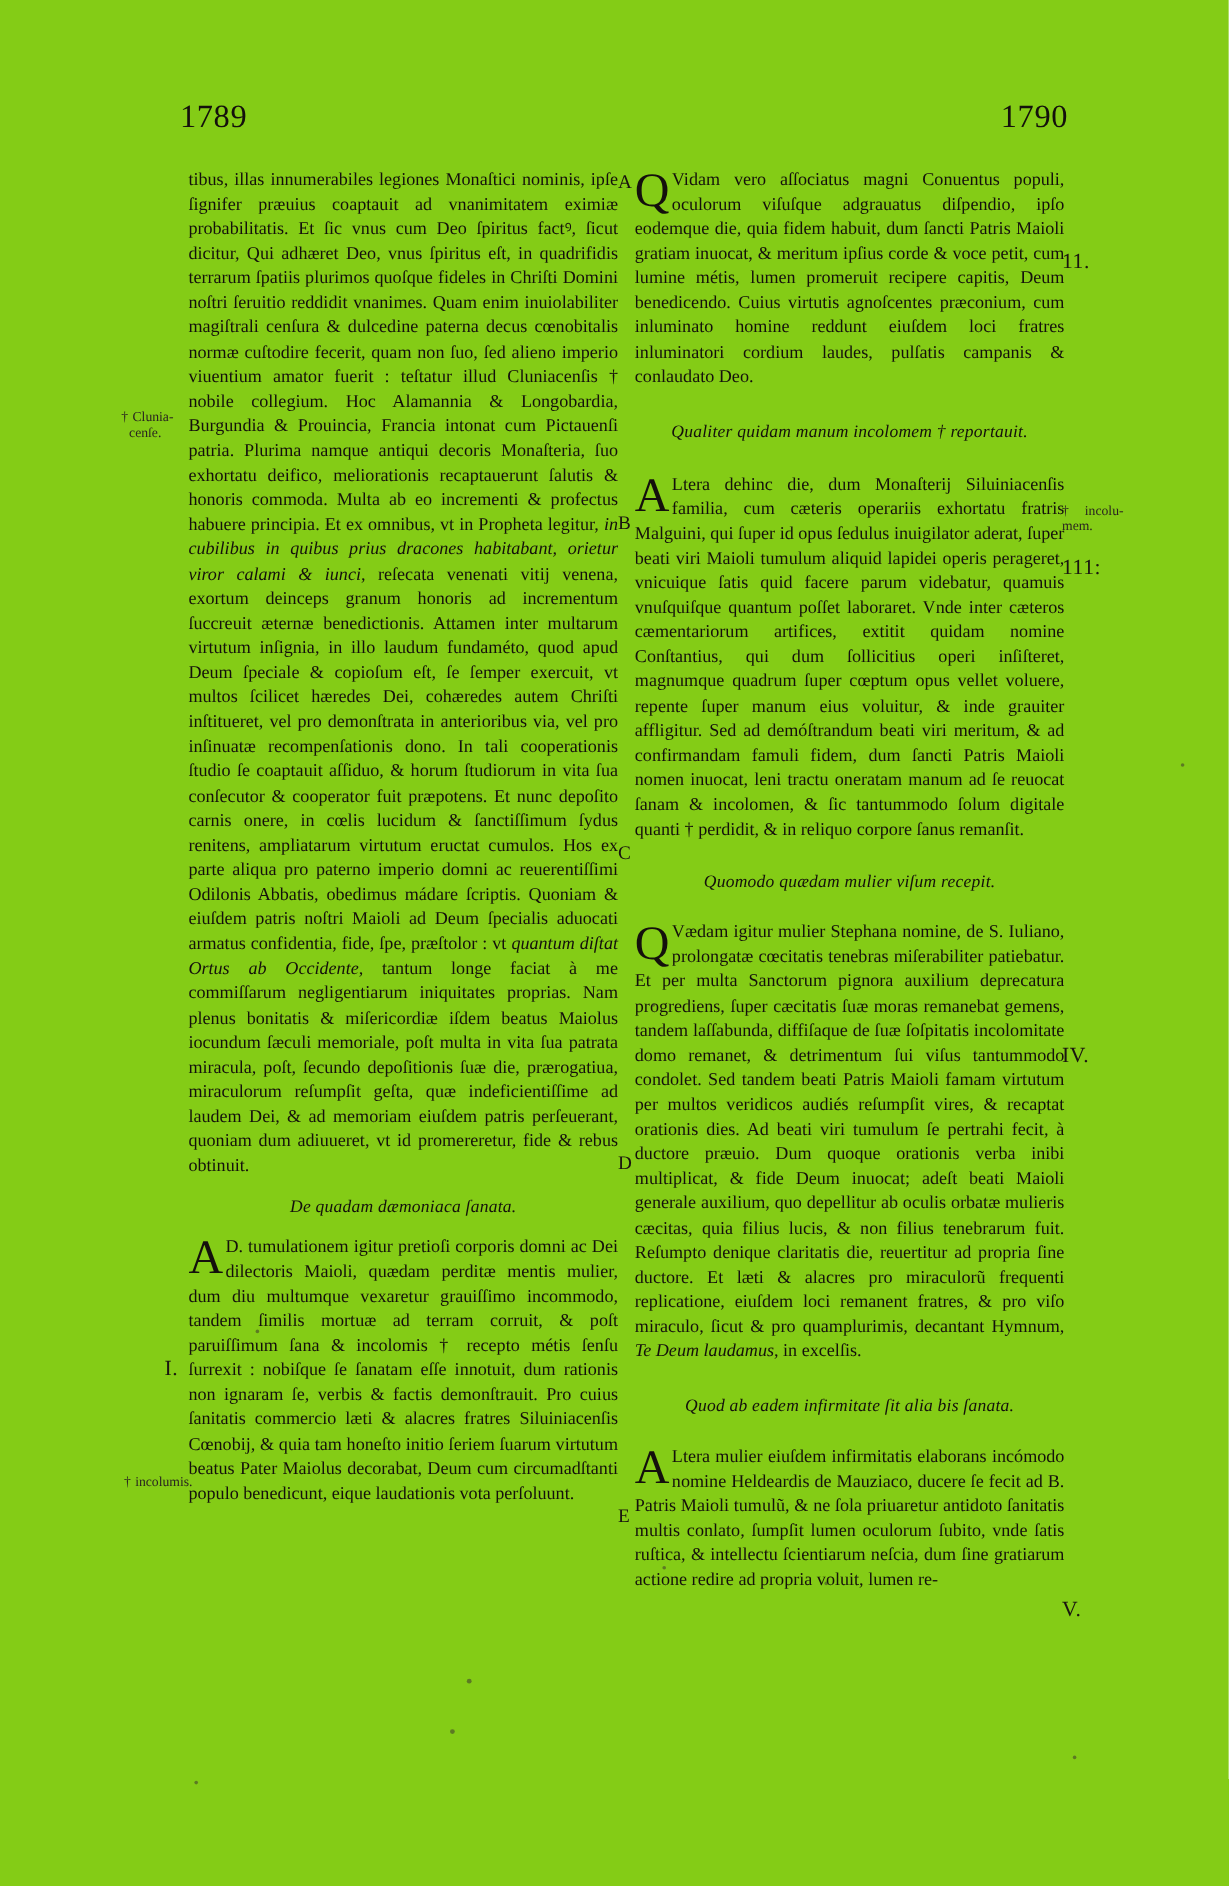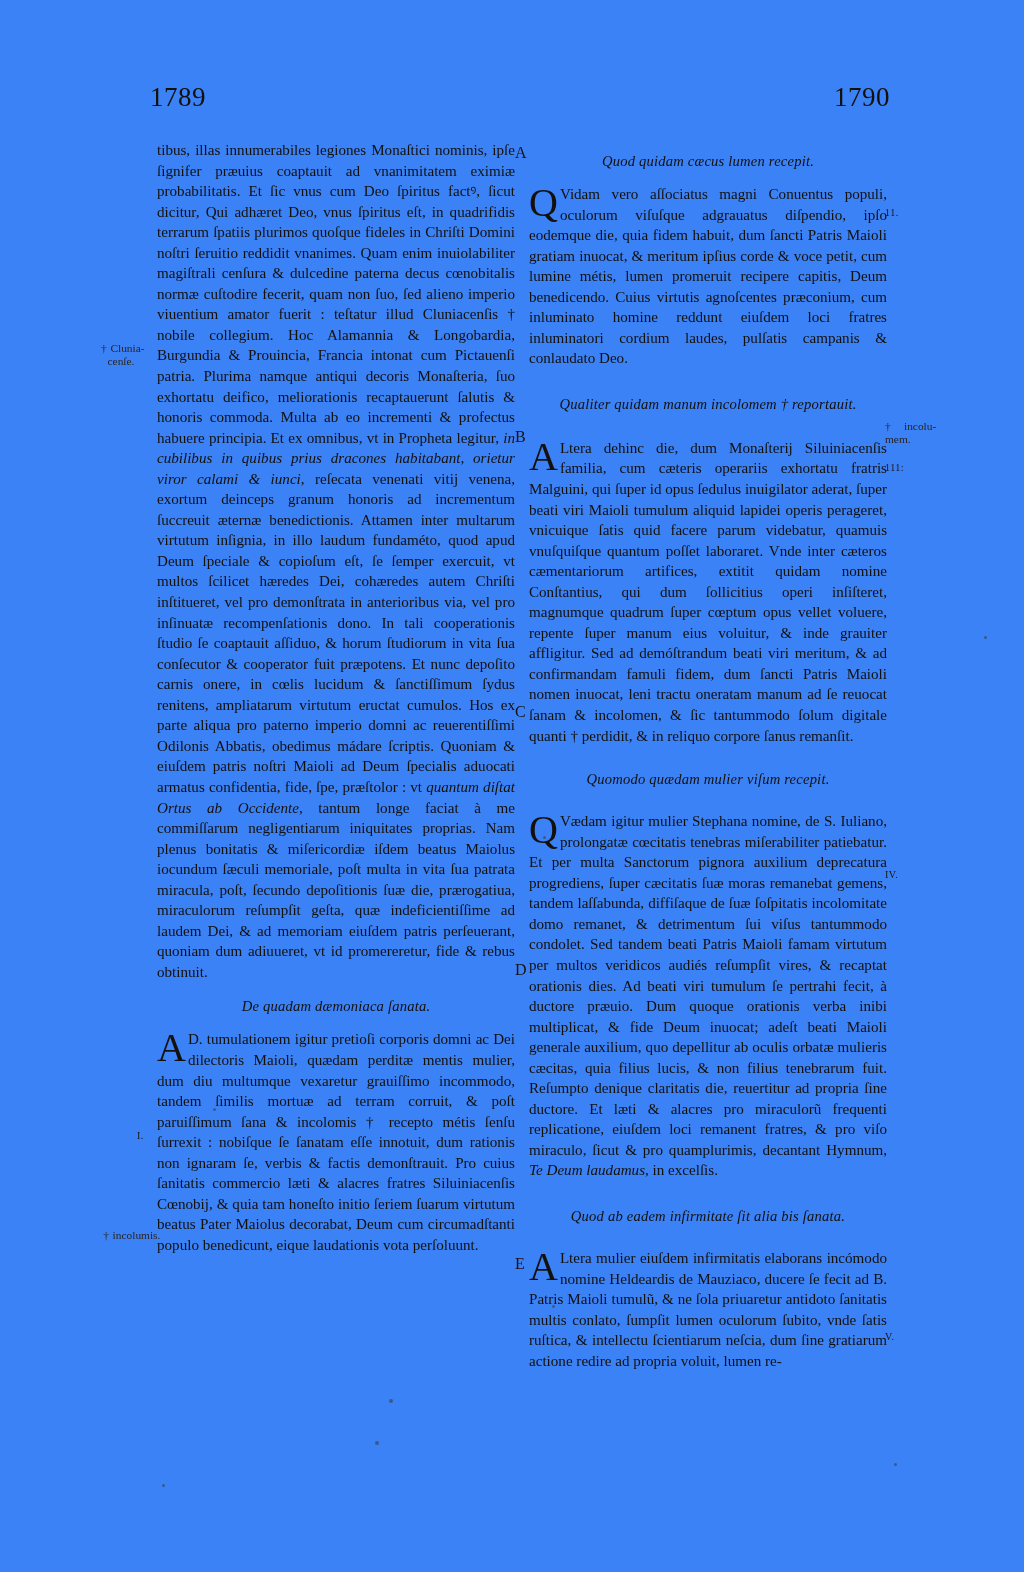--- a/index.html
+++ b/index.html
@@ -11,21 +11,21 @@
     width: 1024px;
     height: 1572px;
     position: relative;
     font-family: "Liberation Serif", "DejaVu Serif", serif;
     color: #14100c;
     overflow: hidden;
   }
   .page {
     position: absolute;
     inset: 0;
-    background: #3b82f6;
+    background: #84cc16;
   }
 
   
   .runhead {
     position: absolute;
     left: 150px;
     top: 82px;
     width: 740px;
     height: 38px;
   }
@@ -105,21 +105,21 @@
     line-height: 13.4px;
     color: #2a2420;
     width: 86px;
   }
   .margin-note.left  { text-align: center; }
   .margin-note.right { text-align: left; }
   .margin-note .dagger { display: inline-block; width: 13px; }
 
   .section-num {
     position: absolute;
-    font-size: 10px;
+    font-size: 18px;
     letter-spacing: 0.5px;
     color: #1a1510;
   }
 
   .col-letter {
     position: absolute;
     font-size: 16px;
     color: #191310;
   }
 
@@ -179,21 +179,20 @@
     <div class="sec-head">De quadam dæmoniaca ſanata.</div>
 
     <p class="dropcap-para"><span class="dropcap">A</span><span>D. tumulationem igitur pretioſi corporis domni ac Dei dilectoris Maioli, quædam </span><span>perditæ mentis mulier, dum diu multumque vexaretur grauiſſimo incommodo, tandem ſimilis mortuæ ad terram corruit, &amp; poſt paruiſſimum ſana &amp; incolomis † recepto métis ſenſu ſurrexit : nobiſque ſe ſanatam eſſe innotuit, dum rationis non ignaram ſe, verbis &amp; factis demonſtrauit. Pro cuius ſanitatis commercio læti &amp; alacres fratres Siluiniacenſis Cœnobij, &amp; quia tam honeſto initio ſeriem ſuarum virtutum beatus Pater Maiolus decorabat, Deum cum circumadſtanti populo benedicunt, eique laudationis vota perſoluunt.</span></p>
 
   </div>
 
   <div class="section-num" style="left:137px; top:1130px;">I.</div>
 
   <div class="col col-right">
 
-    <div class="sec-head" style="margin-top:12px;">Quod quidam cæcus lumen recepit.</div>
 
     <p class="dropcap-para"><span class="dropcap">Q</span><span>Vidam vero aſſociatus magni Conuentus </span><span>populi, oculorum viſuſque adgrauatus diſpendio, ipſo eodemque die, quia fidem habuit, dum ſancti Patris Maioli gratiam inuocat, &amp; meritum ipſius corde &amp; voce petit, cum lumine métis, lumen promeruit recipere capitis, Deum benedicendo. Cuius virtutis agnoſcentes præconium, cum inluminato homine reddunt eiuſdem loci fratres inluminatori cordium laudes, pulſatis campanis &amp; conlaudato Deo.</span></p>
 
     <div class="sec-head" style="margin-top:26px; margin-bottom:24px;">Qualiter quidam manum incolomem † reportauit.</div>
 
     <p class="dropcap-para"><span class="dropcap">A</span><span>Ltera dehinc die, dum Monaſterij Siluinia</span><span>cenſis familia, cum cæteris operariis exhortatu fratris Malguini, qui ſuper id opus ſedulus inuigilator aderat, ſuper beati viri Maioli tumulum aliquid lapidei operis perageret, vnicuique ſatis quid facere parum videbatur, quamuis vnuſquiſque quantum poſſet laboraret. Vnde inter cæteros cæmentariorum artifices, extitit quidam nomine Conſtantius, qui dum ſollicitius operi inſiſteret, magnumque quadrum ſuper cœptum opus vellet voluere, repente ſuper manum eius voluitur, &amp; inde grauiter affligitur. Sed ad demóſtrandum beati viri meritum, &amp; ad confirmandam famuli fidem, dum ſancti Patris Maioli nomen inuocat, leni tractu oneratam manum ad ſe reuocat ſanam &amp; incolomen, &amp; ſic tantummodo ſolum digitale quanti † perdidit, &amp; in reliquo corpore ſanus remanſit.</span></p>
 
     <div class="sec-head" style="margin-top:24px; margin-bottom:22px;">Quomodo quædam mulier viſum recepit.</div>
 
     <p class="dropcap-para"><span class="dropcap">Q</span><span>Vædam igitur mulier Stephana nomine, de </span><span>S. Iuliano, prolongatæ cœcitatis tenebras miſerabiliter patiebatur. Et per multa Sanctorum pignora auxilium deprecatura progrediens, ſuper cæcitatis ſuæ moras remanebat gemens, tandem laſſabunda, diffiſaque de ſuæ ſoſpitatis incolomitate domo remanet, &amp; detrimentum ſui viſus tantummodo condolet. Sed tandem beati Patris Maioli famam virtutum per multos veridicos audiés reſumpſit vires, &amp; recaptat orationis dies. Ad beati viri tumulum ſe pertrahi fecit, à ductore præuio. Dum quoque orationis verba inibi multiplicat, &amp; fide Deum inuocat; adeſt beati Maioli generale auxilium, quo depellitur ab oculis orbatæ mulieris cæcitas, quia filius lucis, &amp; non filius tenebrarum fuit. Reſumpto denique claritatis die, reuertitur ad propria ſine ductore. Et læti &amp; alacres pro miraculorũ frequenti replicatione, eiuſdem loci remanent fratres, &amp; pro viſo miraculo, ſicut &amp; pro quamplurimis, decantant Hymnum, </span><span class="ital">Te Deum laudamus</span><span>, in excelſis.</span></p>

